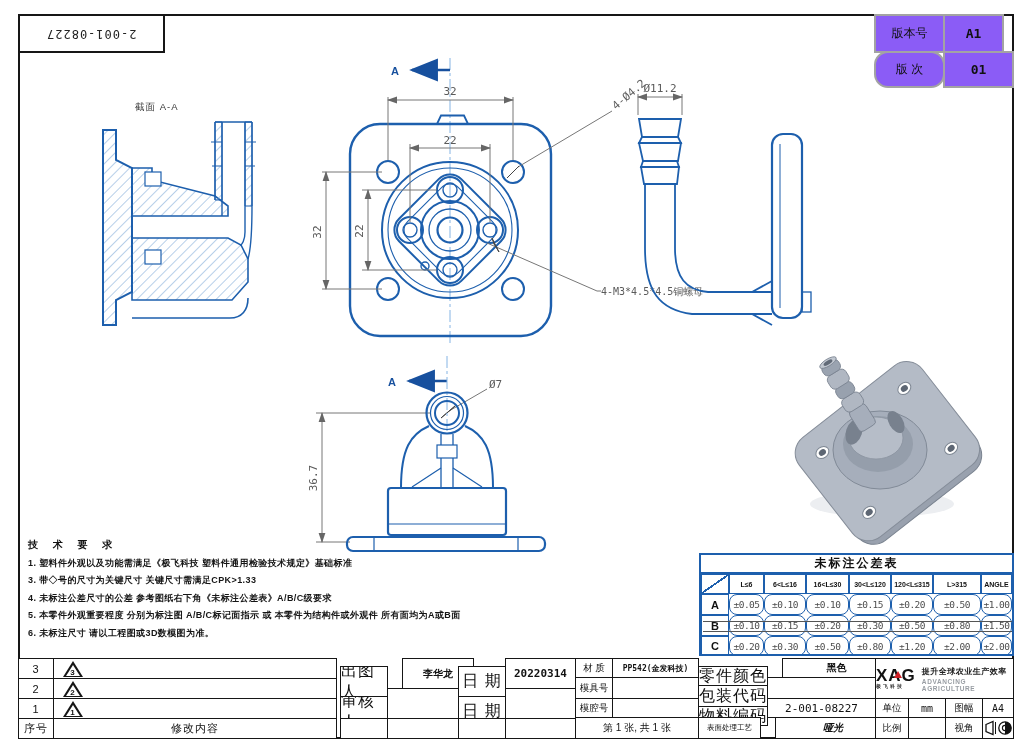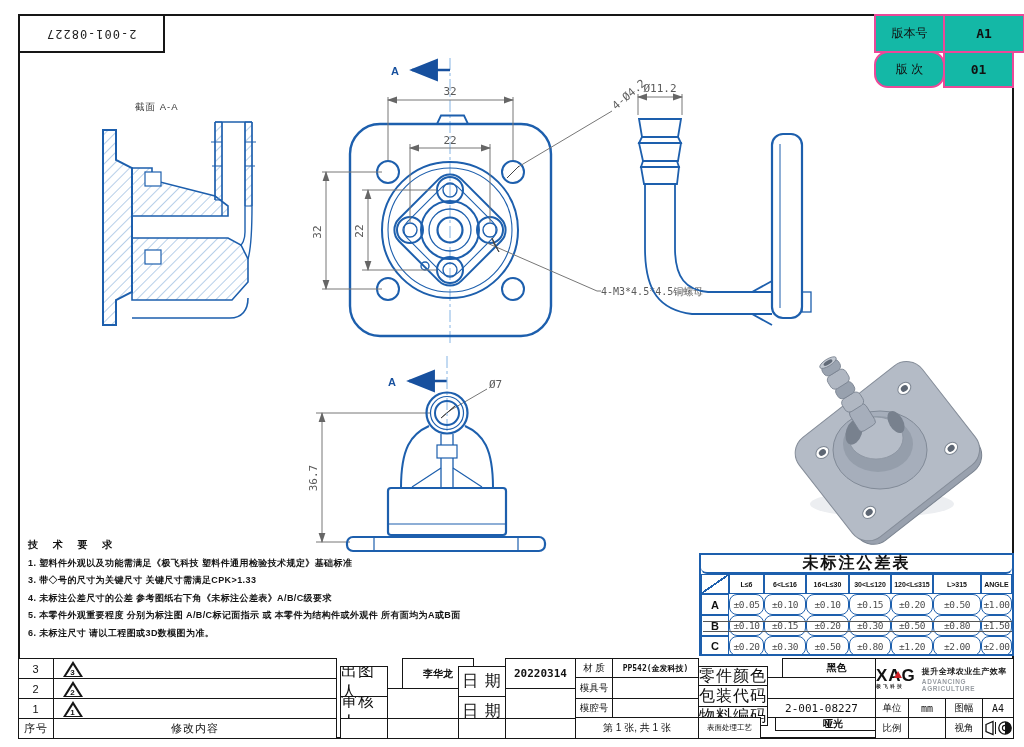--- a/index.html
+++ b/index.html
@@ -9,22 +9,22 @@
   .border { position:absolute; left:18px; top:14px; width:996px; height:725px; border:2px solid #161616; }
   svg.draw { position:absolute; left:0; top:0; }
 
   
   .partnum-box { position:absolute; left:18px; top:14px; width:147px; height:39px;
                  border:2px solid #161616; display:flex; align-items:center; justify-content:center; background:#fff; }
   .partnum-box span { transform:rotate(180deg); font-family:"DejaVu Sans Mono",monospace;
                       font-size:12px; letter-spacing:1px; color:#222; }
 
   
-  .ver-cell { position:absolute; border:2px solid #ec4899; display:flex; align-items:center;
-              justify-content:center; background:#14b8a6; font-size:12px; }
+  .ver-cell { position:absolute; border:2px solid #a3a3a3; display:flex; align-items:center;
+              justify-content:center; background:#8b5cf6; font-size:12px; }
   .ver-val { font-family:"DejaVu Sans Mono",monospace; font-weight:bold; font-size:13px; }
 
   
   .cell { position:absolute; border:1px solid #161616; display:flex; align-items:center;
           justify-content:center; background:#fff; font-size:11px; letter-spacing:1px; overflow:hidden; }
   .cell.lbl { font-size:16px;margin-top:8px; }
   .cell.sm  { font-size:9.5px; letter-spacing:0; }
   .cell.xs  { font-size:7.5px; letter-spacing:0; }
   .cell.val { font-family:"DejaVu Sans Mono",monospace; font-weight:bold; font-size:11px; letter-spacing:0; }
   .cell.val.cnv { font-family:"Liberation Sans",sans-serif; font-weight:bold; font-size:10px;margin-left:15px; }
@@ -40,21 +40,21 @@
            font-style:normal; font-size:8px; font-weight:bold; }
 
   
   .notes { position:absolute; left:28px; top:538px; width:650px; }
   .notes-title { font-size:10px; font-weight:bold; letter-spacing:6px; color:#111; }
   .note-line { font-size:9px; font-weight:600; color:#151515; margin-top:4.6px; letter-spacing:0.4px; white-space:nowrap; }
 
   
   .tol { position:absolute; left:699px; top:553px; width:315px; height:103px; border:2px solid #1d5fad; background:#fff; }
   .tol-title { height:19px; border-bottom:2px solid #1d5fad; display:flex; align-items:center; justify-content:center;
-               font-size:16px; font-weight:bold; letter-spacing:2px;border-radius:6px; }
+               font-size:12px; font-weight:bold; letter-spacing:2px; }
   .tol-grid { display:grid; grid-template-columns:28px 35px 42px 43px 42px 42px 48px 31px;
               grid-template-rows:20px 21px 21px 20px; }
   .tcell { border:1px solid #1d5fad; display:flex; align-items:center; justify-content:center; overflow:hidden; }
   .tcell.th { font-size:7px; font-weight:bold; letter-spacing:0; }
   .tcell.diag { background:linear-gradient(to bottom right,#fff 47%,#1d5fad 47%,#1d5fad 53%,#fff 53%); }
   .tcell.tlabel { font-size:11px; font-weight:bold; }
   .tcell.tval { font-family:"DejaVu Sans Mono",monospace; font-size:9.5px; color:#4e4e4e; letter-spacing:-0.5px;border-radius:8px; }
   .strike-line { position:absolute; left:2px; width:309px; height:1px; background:#555; z-index:3; }
 
   
@@ -230,21 +230,21 @@
         <ellipse cx="0.5" cy="-65" rx="5" ry="2" fill="#626b78"></ellipse>
       </g>
     </g>
   </svg>
 
   <div class="partnum-box">
     <span>2-001-08227</span>
   </div>
 
   <div class="ver-cell" style="left:874px; top:14px; width:71px; height:39px;">版本号</div>
-  <div class="ver-cell ver-val" style="left:943px; top:14px; width:82px; height:39px;">A1</div>
+  <div class="ver-cell ver-val" style="left:943px; top:14px; width:61px; height:39px;">A1</div>
   <div class="ver-cell" style="left:874px; top:51px; width:71px; height:37px;border-radius:14px;">版 次</div>
   <div class="ver-cell ver-val" style="left:943px; top:51px; width:71px; height:37px;">01</div>
 
   <div class="notes">
     <div class="notes-title">技 术 要 求</div>
     <div id="notes-lines">
         <div class="note-line">1. 塑料件外观以及功能需满足《极飞科技 塑料件通用检验技术规定》基础标准</div>
         <div class="note-line">3. 带◇号的尺寸为关键尺寸 关键尺寸需满足CPK&gt;1.33</div>
         <div class="note-line">4. 未标注公差尺寸的公差 参考图纸右下角《未标注公差表》A/B/C级要求</div>
         <div class="note-line">5. 本零件外观重要程度 分别为标注图 A/B/C标记面指示 或 本零件为结构件或外观件 所有面均为A或B面</div>
@@ -334,21 +334,21 @@
   <div class="cell" style="left:612px; top:698px; width:87px; height:20px;"></div>
   <div class="cell sm" style="left:575px; top:717px; width:124px; height:22px; font-size:10px;">第 1 张, 共 1 张</div>
 
   <div class="cell lbl" style="left:698px; top:658px; width:70px; height:20px;">零件颜色</div>
   <div class="cell val cnv" style="left:767px; top:658px; width:109px; height:20px;">黑色</div>
   <div class="cell lbl" style="left:698px; top:677px; width:70px; height:22px;">包装代码</div>
   <div class="cell" style="left:767px; top:677px; width:109px; height:22px;"></div>
   <div class="cell lbl" style="left:698px; top:698px; width:70px; height:20px;">物料编码</div>
   <div class="cell val" style="left:767px; top:698px; width:109px; height:20px; font-weight:normal;">2-001-08227</div>
   <div class="cell xs" style="left:698px; top:717px; width:63px; height:22px;">表面处理工艺</div>
-  <div class="cell val cnv" style="left:760px; top:717px; width:116px; height:14px;">哑光</div>
+  <div class="cell val cnv" style="left:760px; top:717px; width:116px; height:22px;font-style:italic;">哑光</div>
 
   <div class="logo-cell">
     <div>
       <div class="xag">XAG</div>
       <div class="xag-sub">极飞科技</div>
     </div>
     <div>
       <div class="slogan-cn">提升全球农业生产效率</div>
       <div class="slogan-en">ADVANCING AGRICULTURE</div>
     </div>

